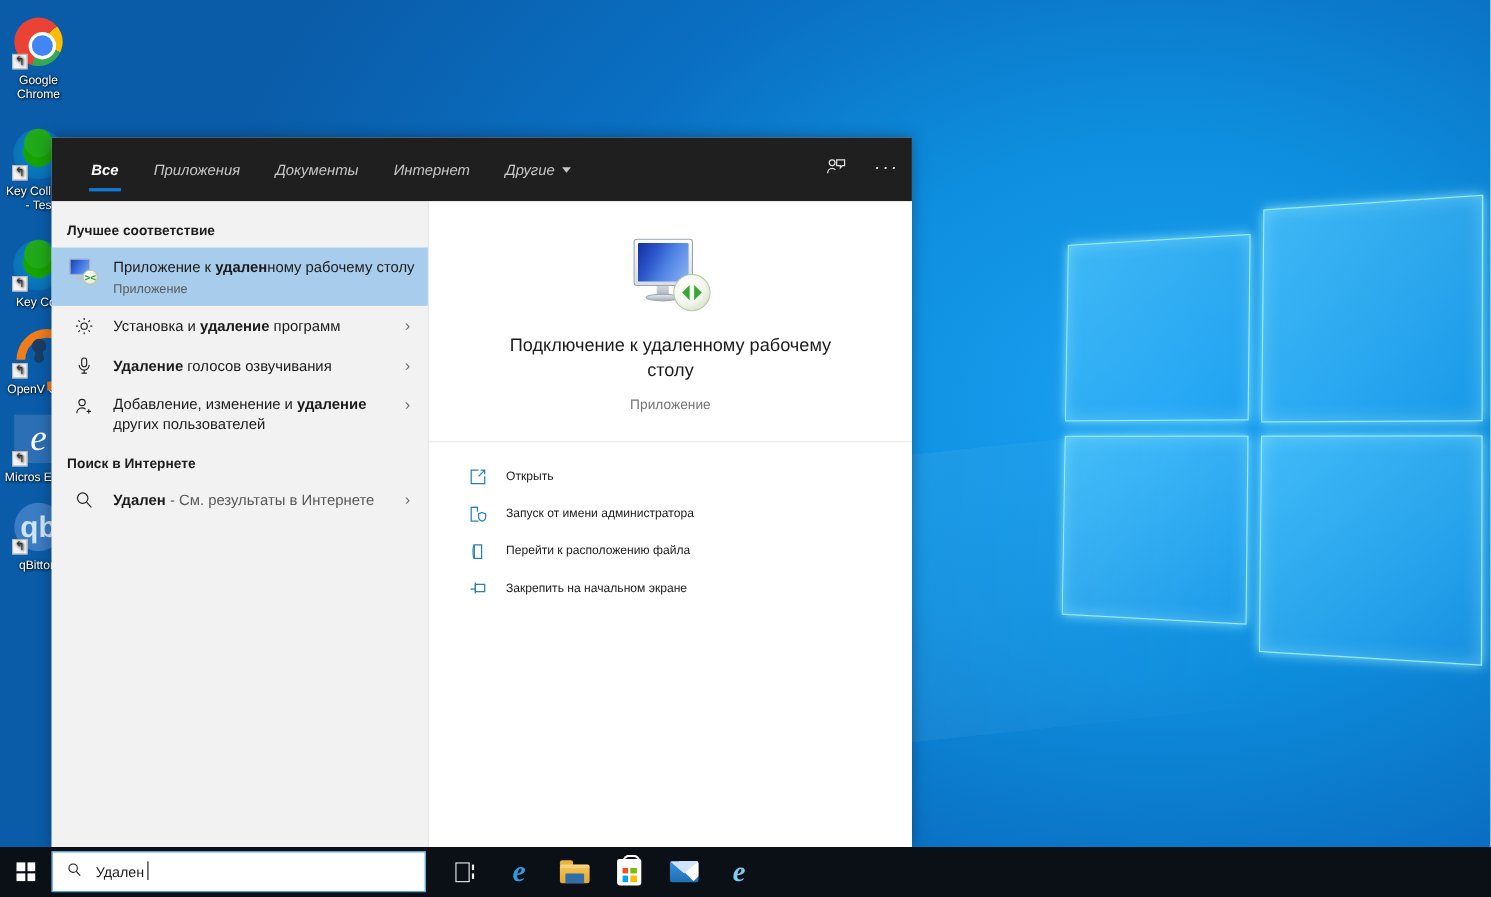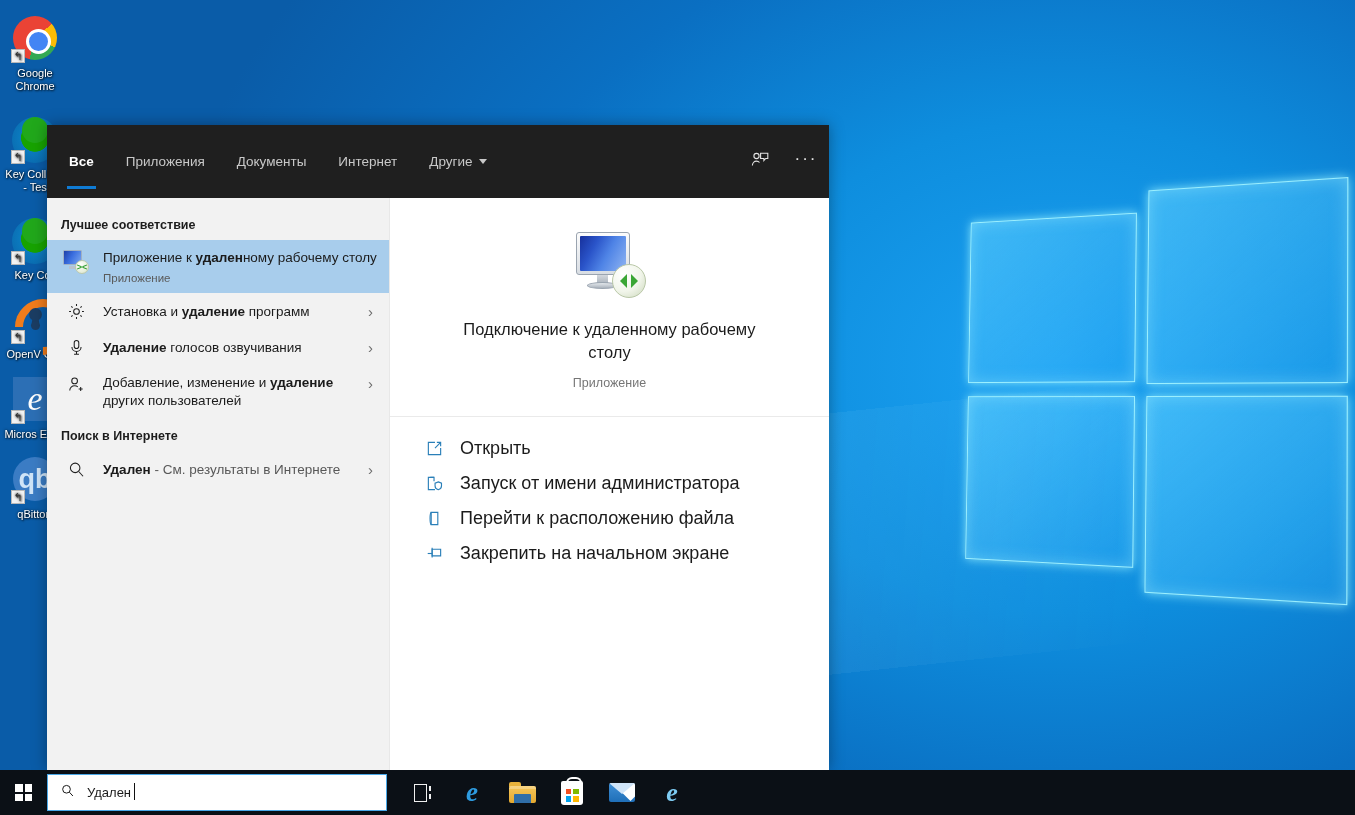--- a/index.html
+++ b/index.html
@@ -99,22 +99,22 @@
     line-height: 44px; text-align: center; text-shadow: none;
   }
 
   
   #search-panel {
     position: absolute; left: 47px; top: 125px; width: 782px; height: 645px;
     background: #f2f2f2; box-shadow: 0 0 14px rgba(0,0,0,0.35);
     display: flex; flex-direction: column;
   }
   #panel-header {
-    height: 73px; background: #1f1f1f; display: flex; align-items: stretch;
-    padding-left: 6px; flex: none;
+    height: 58px; background: #1f1f1f; display: flex; align-items: stretch;
+    padding-left: 20px; flex: none; font-style: italic;
   }
   .tab {
     position: relative; display: flex; align-items: center; padding: 0 16px;
     color: #c8c8c8; font-size: 13.5px; cursor: default;
   }
   .tab.active { color: #fff; font-weight: bold; }
   .tab.active::after {
     content: ""; position: absolute; left: 14px; right: 14px; bottom: 9px;
     height: 3px; background: #0f7bd4;
   }
@@ -216,21 +216,21 @@
   
   #actions { padding: 14px 0 0 0; }
   .action-row {
     display: flex; align-items: center; gap: 16px;
     padding: 7px 20px 7px 34px; cursor: default;
   }
   .action-icon {
     width: 20px; height: 20px; flex: none;
     display: flex; align-items: center; justify-content: center; color: #2a7fb8;
   }
-  .action-label { font-size: 18px; color: #1b1b1b; }
+  .action-label { font-size: 11px; color: #1b1b1b; }
 
   
   #taskbar {
     position: absolute; left: 0; bottom: 0; width: 1355px; height: 45px;
     background: #0b1016; display: flex; align-items: center;
   }
   #start-button {
     width: 47px; height: 45px; display: flex; align-items: center; justify-content: center;
     cursor: default;
   }

